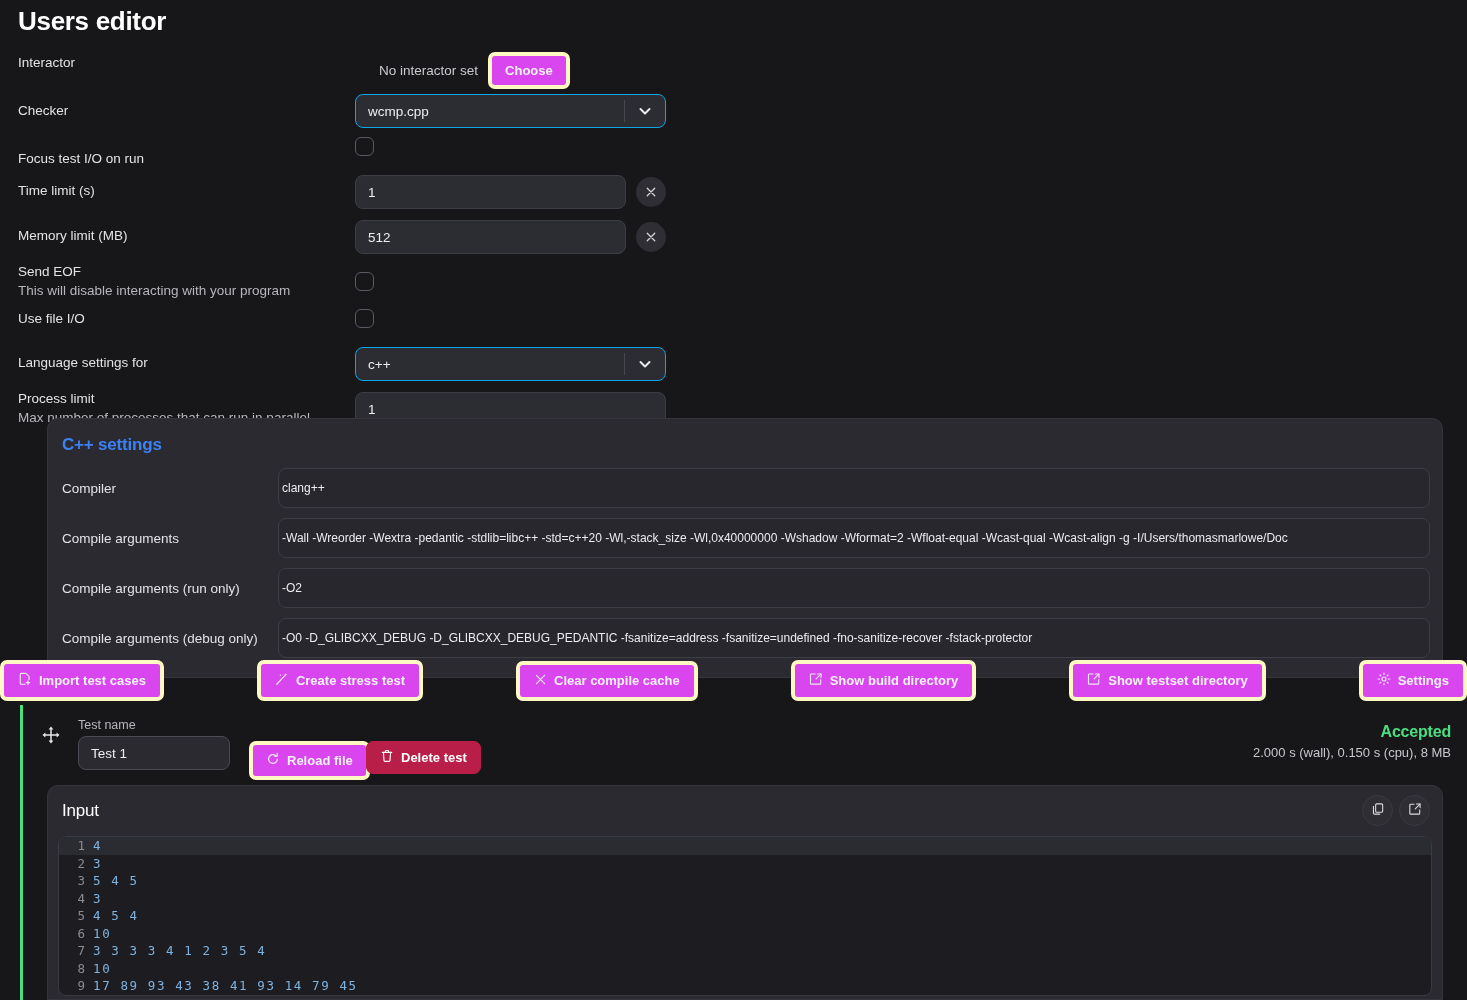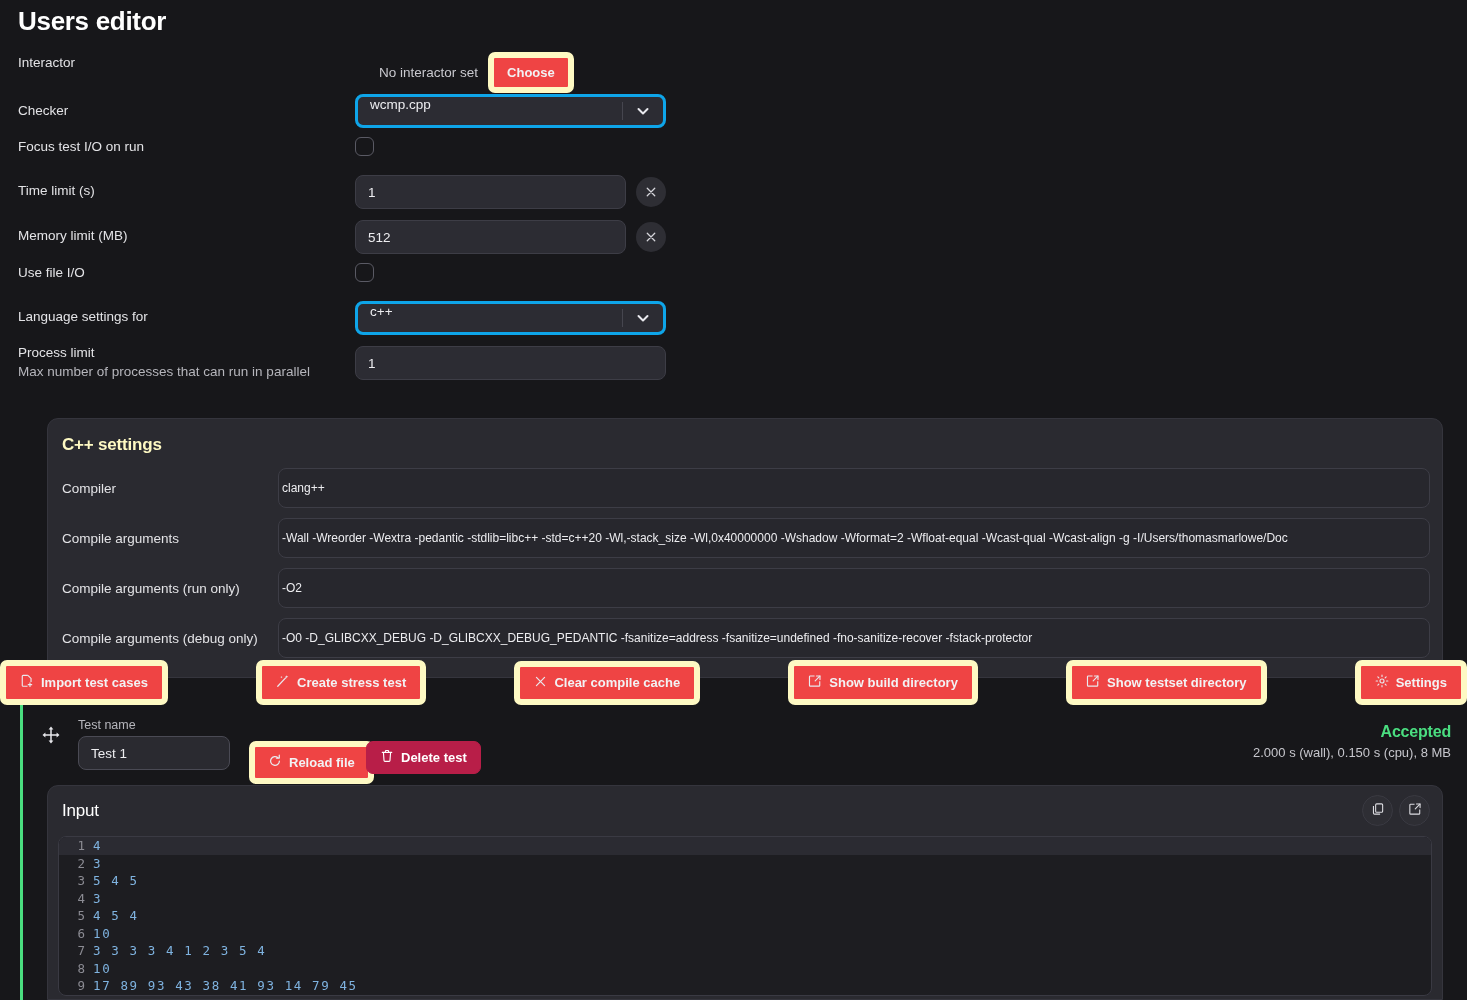--- a/index.html
+++ b/index.html
@@ -49,43 +49,44 @@
     font-size: 13.5px;
     color: #b6b6bc;
     line-height: 17px;
     margin-top: 2px;
   }
   .fctl { display: flex; align-items: center; gap: 10px; }
 
   .static-text { font-size: 13.5px; color: #c9c9cf; }
 
   .btn {
-    background: #ef4444;
-    border: 6px solid #fef9c3;
+    background: #d946ef;
+    border: 4px solid #fef9c3;
     color: #f2f2f4;
     border-radius: 7px;
     font-size: 13px;
     font-weight: bold;
     font-family: "Liberation Sans", sans-serif;
     padding: 7px 13px;
     cursor: pointer;
     display: inline-flex;
     align-items: center;
     gap: 7px;
     white-space: nowrap;
   }
 
   .select {
     position: relative;
     width: 311px;
     height: 34px;
     background: #2c2c33;
-    border: 3px solid #0ea5e9;
+    border: 1px solid #0ea5e9;
     border-radius: 8px;
     display: flex;
+    align-items: center;
     cursor: pointer;
   }
   .select .sval {
     padding-left: 12px;
     font-size: 13.5px;
     color: #ededf0;
   }
   .select .divider {
     position: absolute;
     right: 40px; top: 5px; bottom: 5px;
@@ -140,21 +141,21 @@
     left: 47px; top: 418px;
     width: 1396px;
     background: #2a2a30;
     border: 1px solid #35353d;
     border-radius: 11px;
     padding: 14px 0 14px 0;
   }
   .panel-title {
     font-size: 17px;
     font-weight: bold;
-    color: #fef9c3;
+    color: #3b82f6;
     padding: 2px 0 8px 14px;
     letter-spacing: -0.2px;
   }
   .prow {
     display: flex;
     align-items: center;
     padding: 5px 12px 5px 14px;
   }
   .plabel {
     width: 216px;
@@ -348,21 +349,21 @@
         <span class="chev">
           <svg viewBox="0 0 16 16" width="16" height="16">
               <path d="M3.5 6 L8 10.5 L12.5 6" fill="none" stroke="#e9e9ee" stroke-width="2" stroke-linecap="round" stroke-linejoin="round"></path>
             </svg>
         </span>
       </div>
     </div>
   </div>
 
   <div class="frow" style="height:36px;">
-    <div class="flabel" style="padding-top:3px;">Focus test I/O on run</div>
+    <div class="flabel" style="padding-top:3px;margin-top:12px;">Focus test I/O on run</div>
     <div class="fctl" style="margin-top:1px;">
       <div class="cbox"></div>
     </div>
   </div>
 
   <div class="frow" style="height:45px;">
     <div class="flabel" style="padding-top:11px;">Time limit (s)</div>
     <div class="fctl" style="margin-top:4px;">
       <input class="input" value="1" style="">
       <button class="xbtn">
@@ -378,20 +379,29 @@
     <div class="fctl" style="margin-top:4px;">
       <input class="input" value="512" style="">
       <button class="xbtn">
         <svg viewBox="0 0 16 16" width="12" height="12">
             <path d="M3 3 L13 13 M13 3 L3 13" stroke="#d6d6db" stroke-width="1.7" stroke-linecap="round"></path>
           </svg>
       </button>
     </div>
   </div>
 
+  <div class="frow" style="height:46px;">
+    <div class="flabel">
+      <span>Send EOF</span>
+      <span class="sub">This will disable interacting with your program</span>
+    </div>
+    <div class="fctl" style="margin-top:10px;">
+      <div class="cbox"></div>
+    </div>
+  </div>
 
   <div class="frow" style="height:36px;">
     <div class="flabel" style="padding-top:3px;">Use file I/O</div>
     <div class="fctl" style="margin-top:1px;">
       <div class="cbox"></div>
     </div>
   </div>
 
   <div class="frow" style="height:45px;">
     <div class="flabel" style="padding-top:11px;">Language settings for</div>

